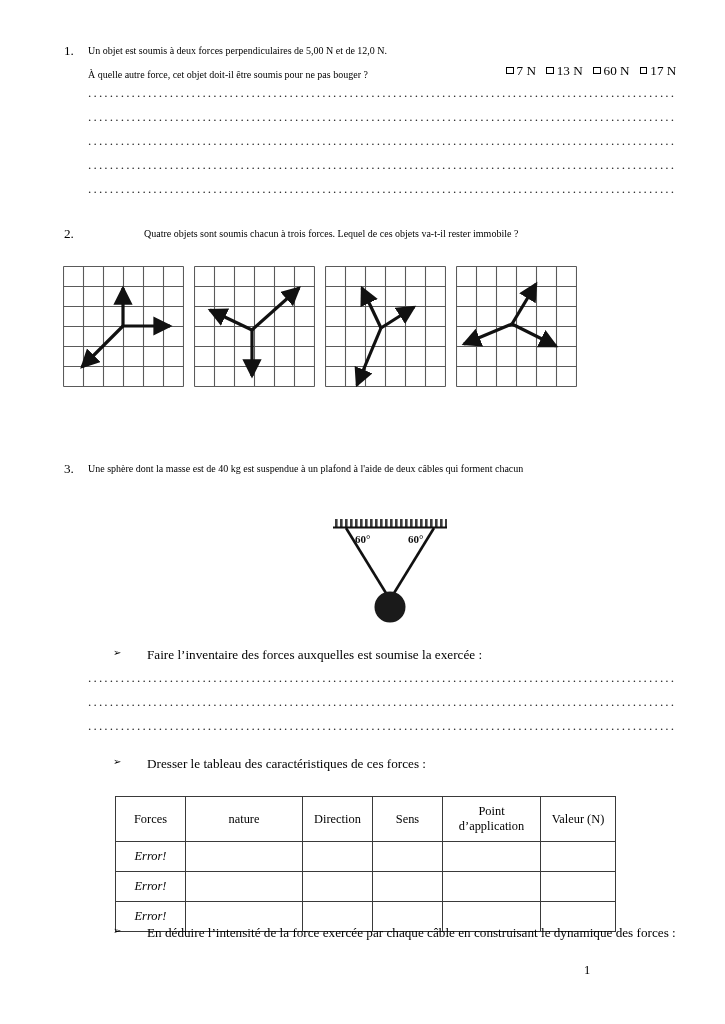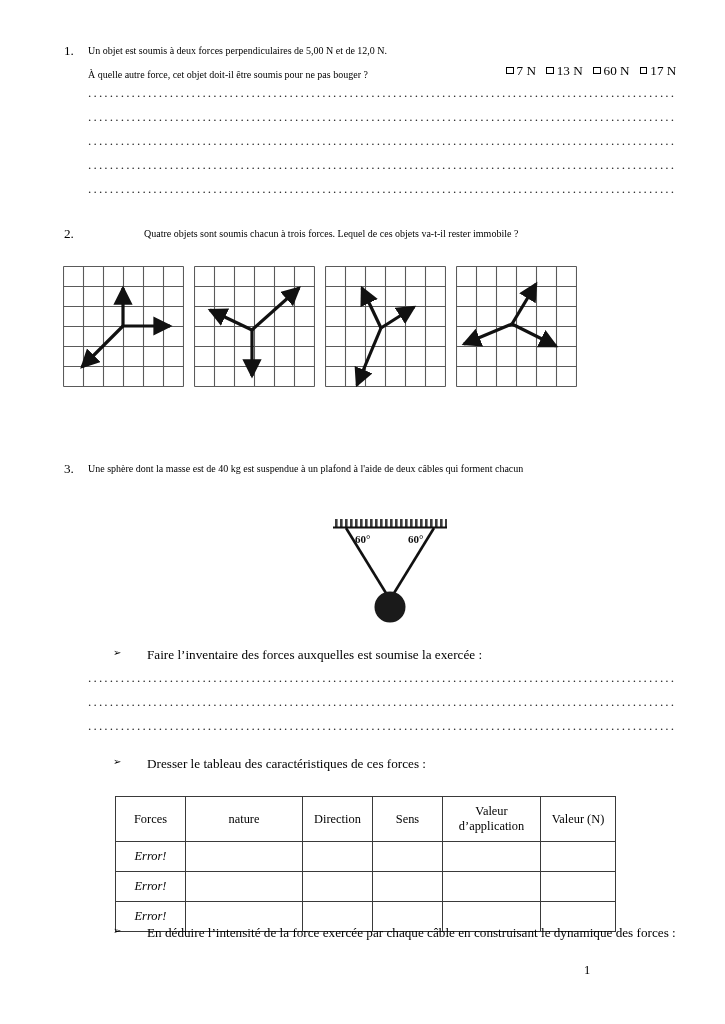--- a/index.html
+++ b/index.html
@@ -348,21 +348,21 @@
   </div>
 
   <table class="tbl">
     <thead>
       <tr>
         <th class="c-forces">Forces</th>
         <th class="c-nature">nature</th>
         <th class="c-dir">Direction</th>
         <th class="c-sens">Sens</th>
         <th class="c-point">
-          <div>Valeur</div>
+          <div>Point</div>
           <div>d’application</div>
         </th>
         <th class="c-val">Valeur (N)</th>
       </tr>
     </thead>
     <tbody>
       <tr>
         <td class="err">Error!</td>
         <td></td>
         <td></td>

